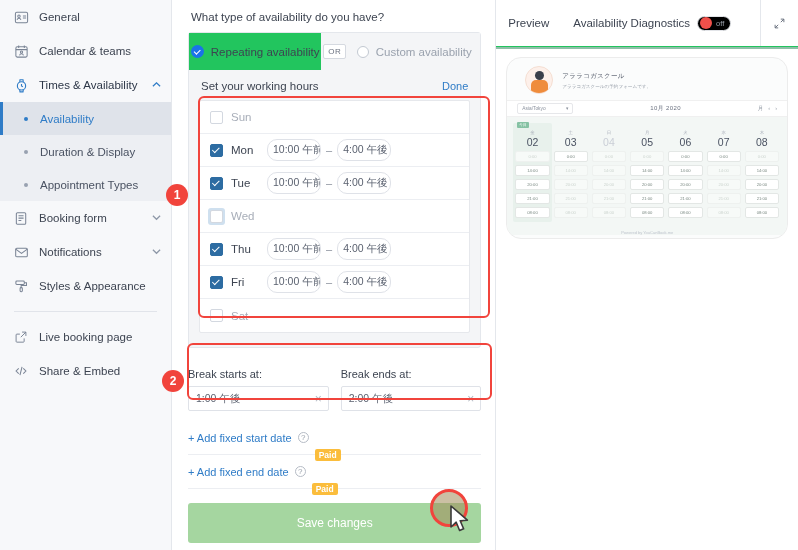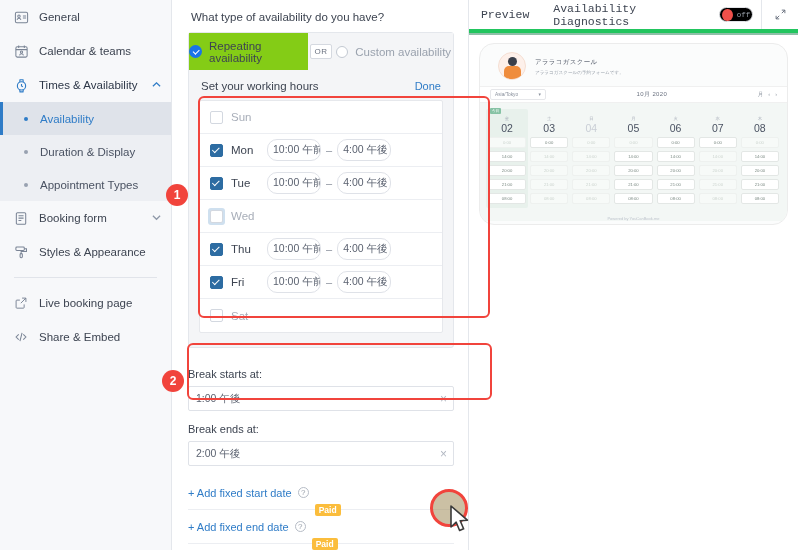--- a/index.html
+++ b/index.html
@@ -76,21 +76,21 @@
     border: 1px solid #e4e7ec;
     border-radius: 3px;
     position: relative;
   }
   .seg-row { display: flex; height: 37px; }
   .seg {
     display: flex; align-items: center; justify-content: center;
     font-size: 11.5px; flex: 1 1 50%;
     cursor: pointer;
   }
-  .seg.on { background: #84cc16; color: #3d4451; }
+  .seg.on { background: #22c55e; color: #3d4451; }
   .seg.off { background: #f4f5f7; color: #9aa2ae; }
   .seg .radio-on {
     width: 13px; height: 13px; border-radius: 50%;
     background: #1a73e8; margin-right: 7px;
     display: flex; align-items: center; justify-content: center;
     flex: 0 0 13px;
   }
   .seg .radio-on::after {
     content: ""; width: 5px; height: 2.5px;
     border-left: 1.6px solid #fff; border-bottom: 1.6px solid #fff;
@@ -174,21 +174,20 @@
     font-size: 12px; font-weight: bold;
     display: flex; align-items: center; justify-content: center;
     z-index: 20;
   }
 
   
   .break-wrap {
     display: flex; gap: 12px;
     margin: 2px 0 0 0;
     position: relative;
-    flex-direction: column;
   }
   .break-col { flex: 1 1 50%; }
   .break-lbl { font-size: 11px; color: #3d4451; margin-bottom: 6px; }
   .break-in {
     border: 1px solid #dfe2e8; border-radius: 2px; background: #fff;
     height: 25px; display: flex; align-items: center;
     padding: 0 6px 0 7px;
     font-size: 10.5px; color: #5b6270;
     cursor: pointer;
   }
@@ -231,24 +230,23 @@
   .cursor { position: absolute; z-index: 31; pointer-events: none; }
 
   
   .rightpanel {
     flex: 1 1 auto;
     border-left: 1px solid #e4e7ec;
     background: #fff;
     display: flex; flex-direction: column;
   }
   .rp-tabs {
-    height: 33px; display: flex; align-items: stretch;
-    border-bottom: 4px solid #22c55e;
+    height: 47px; display: flex; align-items: stretch;
+    border-bottom: 1px solid #22c55e;
     font-size: 11.5px;
-    font-family: Liberation Mono, monospace;
   }
   .rp-tab {
     display: flex; align-items: center; padding: 0 12px;
     color: #3d4451; cursor: pointer;
   }
   .rp-tab.diag { padding-right: 8px; }
   .toggle {
     width: 34px; height: 15px; border-radius: 8px;
     background: #000000; border: 1px solid #e2e4e8;
     display: flex; align-items: center; padding: 0 2px;
@@ -397,20 +395,34 @@
         </svg>
       </span>
       <span class="lbl">Booking form</span>
       <span class="chev">
         <svg width="9" height="7" viewBox="0 0 10 7" fill="none" stroke="#8e98a8" stroke-width="1.4">
             <path d="M1 1.6L5 5.5l4-3.9"></path>
           </svg>
       </span>
     </div>
 
+    <div class="nav-item">
+      <span class="ico">
+        <svg width="15" height="15" viewBox="0 0 16 16" fill="none" stroke="currentColor" stroke-width="1.1">
+          <rect x="1.8" y="3.4" width="12.4" height="9.2" rx="1.2"></rect>
+          <path d="M1.8 4.4L8 8.9l6.2-4.5"></path>
+        </svg>
+      </span>
+      <span class="lbl">Notifications</span>
+      <span class="chev">
+        <svg width="9" height="7" viewBox="0 0 10 7" fill="none" stroke="#8e98a8" stroke-width="1.4">
+            <path d="M1 1.6L5 5.5l4-3.9"></path>
+          </svg>
+      </span>
+    </div>
 
     <div class="nav-item">
       <span class="ico">
         <svg width="15" height="15" viewBox="0 0 16 16" fill="none" stroke="currentColor" stroke-width="1.1">
           <rect x="2" y="2.2" width="9" height="3.6" rx="1"></rect>
           <path d="M11 4h2.3v3H7.6v2"></path>
           <rect x="6.5" y="9.2" width="2.4" height="4.4" rx="1"></rect>
         </svg>
       </span>
       <span class="lbl">Styles &amp; Appearance</span>

